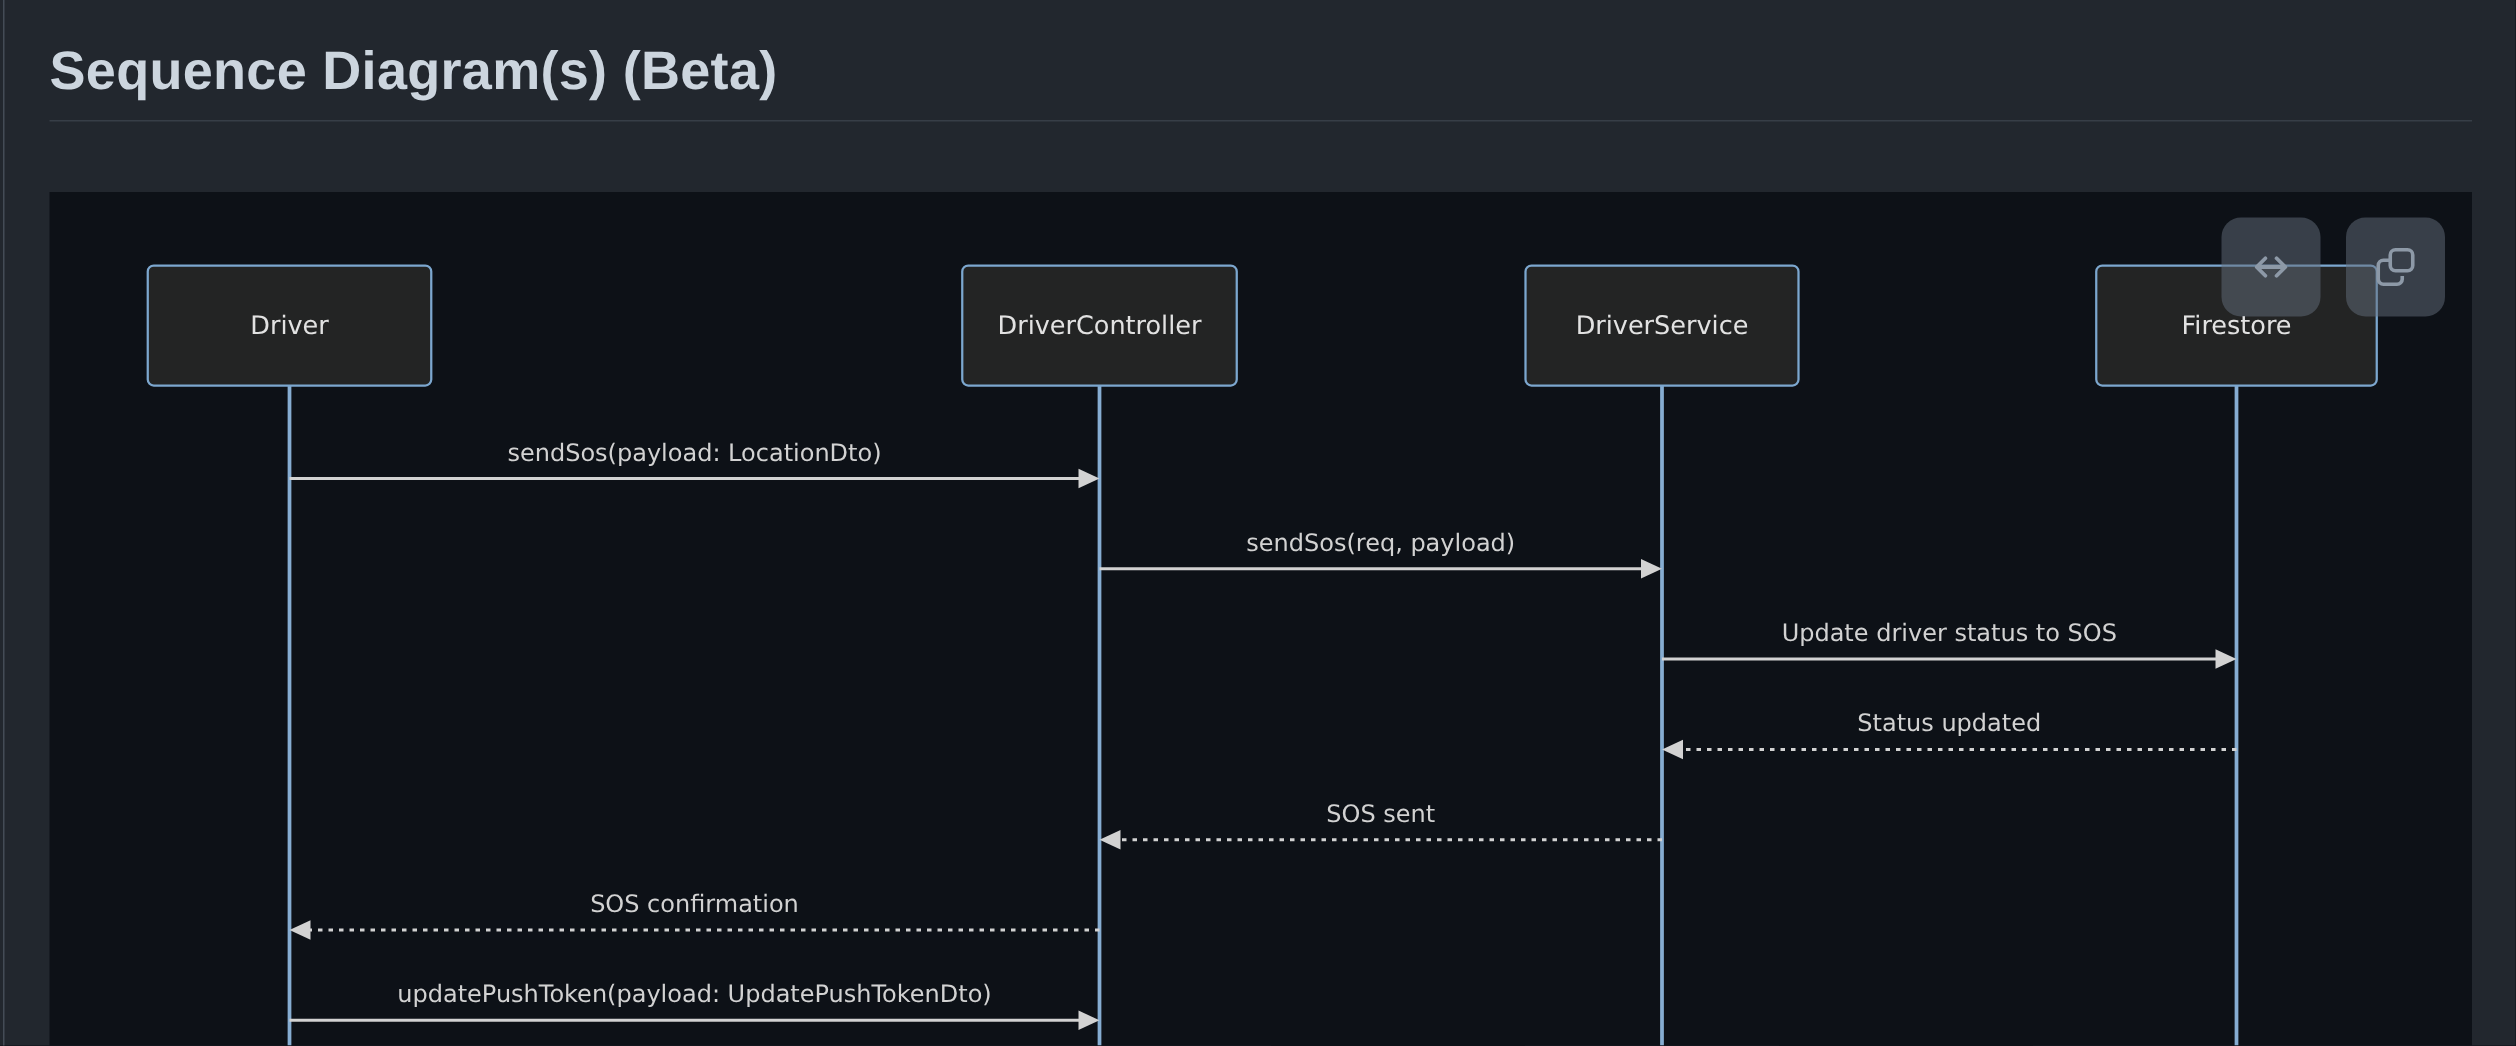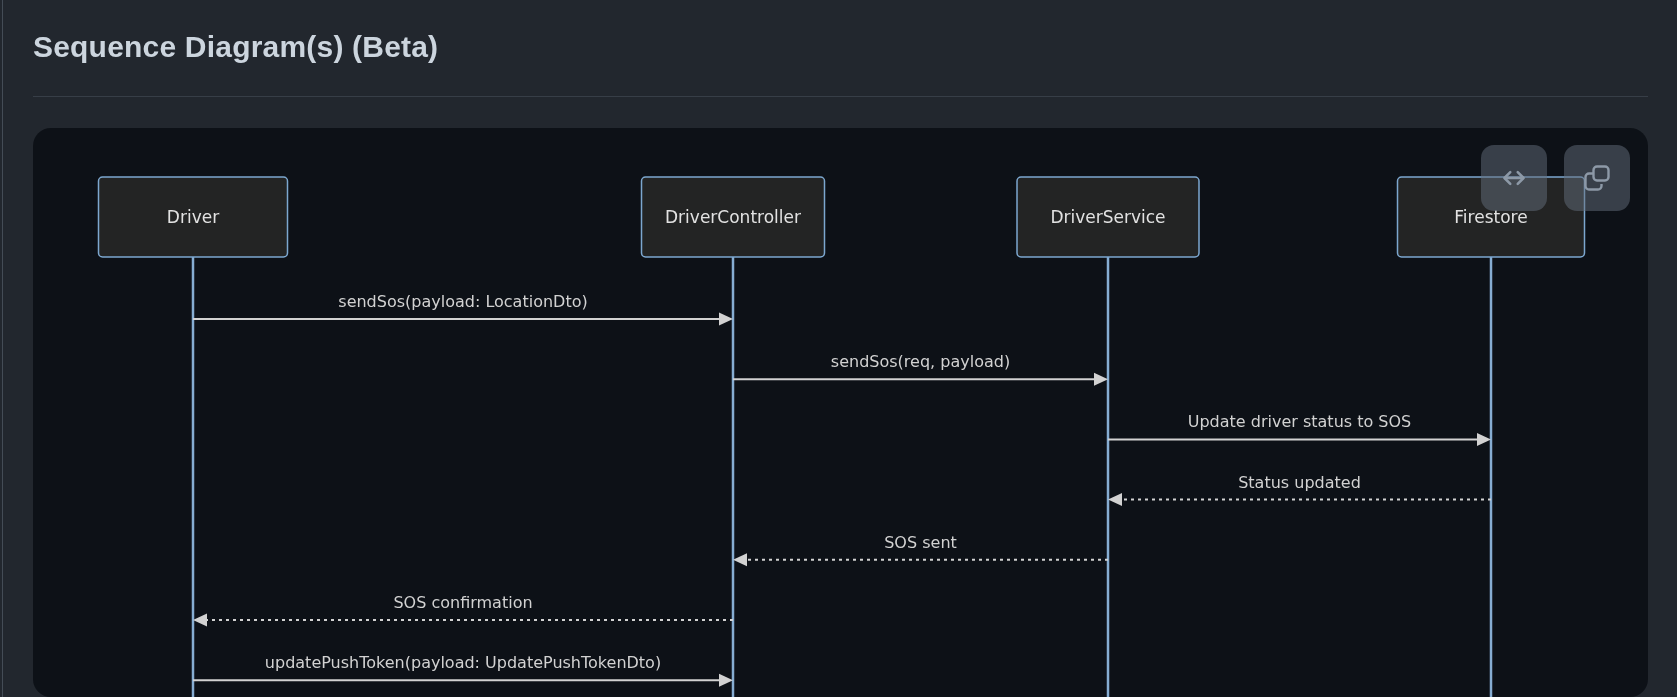--- a/index.html
+++ b/index.html
@@ -11,22 +11,22 @@
     position: relative;
   }
   .left-edge {
     position: absolute; left: 2px; top: 0; bottom: 0;
     width: 1px; background: #444c56;
   }
   .page {
     position: absolute; left: 33px; top: 0; width: 1615px; height: 697px;
   }
   h1.page-title {
-    margin: 0; padding: 22px 0 24px 0;
-    font-size: 30px; line-height: 50px; font-weight: 600;
+    margin: 0; padding: 22px 0 8px 0;
+    font-size: 36px; line-height: 50px; font-weight: 600;
     color: #ccd5de;
     border-bottom: 1px solid #373e47;
     letter-spacing: 0.2px;
   }
   .diagram-panel {
     position: absolute; left: 0; top: 128px;
     width: 1615px; height: 569px;
     background: #0d1117;
   }
   .diagram-panel svg.seq {
@@ -50,21 +50,21 @@
   }
 </style>
 </head>
 <body style="background: rgb(34, 39, 46);">
 
 <div class="left-edge"></div>
 
 <div class="page">
   <h1 class="page-title" style="color: rgb(204, 213, 222); border-bottom-color: rgb(55, 62, 71);">Sequence Diagram(s) (Beta)</h1>
 
-  <div class="diagram-panel" style="background: rgb(13, 17, 23); border-radius: 18px;">
+  <div class="diagram-panel" style="background: rgb(13, 17, 23);">
     <svg class="seq" id="seq-svg" width="1615" height="569" viewBox="0 0 1615 569">
         <line x1="160" y1="129" x2="160" y2="569" stroke="#86add2" stroke-width="2.5"></line>
         <line x1="700" y1="129" x2="700" y2="569" stroke="#86add2" stroke-width="2.5"></line>
         <line x1="1075" y1="129" x2="1075" y2="569" stroke="#86add2" stroke-width="2.5"></line>
         <line x1="1458" y1="129" x2="1458" y2="569" stroke="#86add2" stroke-width="2.5"></line>
         <rect x="65.5" y="49" width="189" height="80" rx="4" fill="#232424" stroke="#7ca7cf" stroke-width="1.5"></rect>
         <text x="160" y="90" text-anchor="middle" dominant-baseline="middle" fill="#e2e2e2" font-size="17px">Driver</text>
         <rect x="608.5" y="49" width="183" height="80" rx="4" fill="#232424" stroke="#7ca7cf" stroke-width="1.5"></rect>
         <text x="700" y="90" text-anchor="middle" dominant-baseline="middle" fill="#e2e2e2" font-size="17px">DriverController</text>
         <rect x="984" y="49" width="182" height="80" rx="4" fill="#232424" stroke="#7ca7cf" stroke-width="1.5"></rect>

